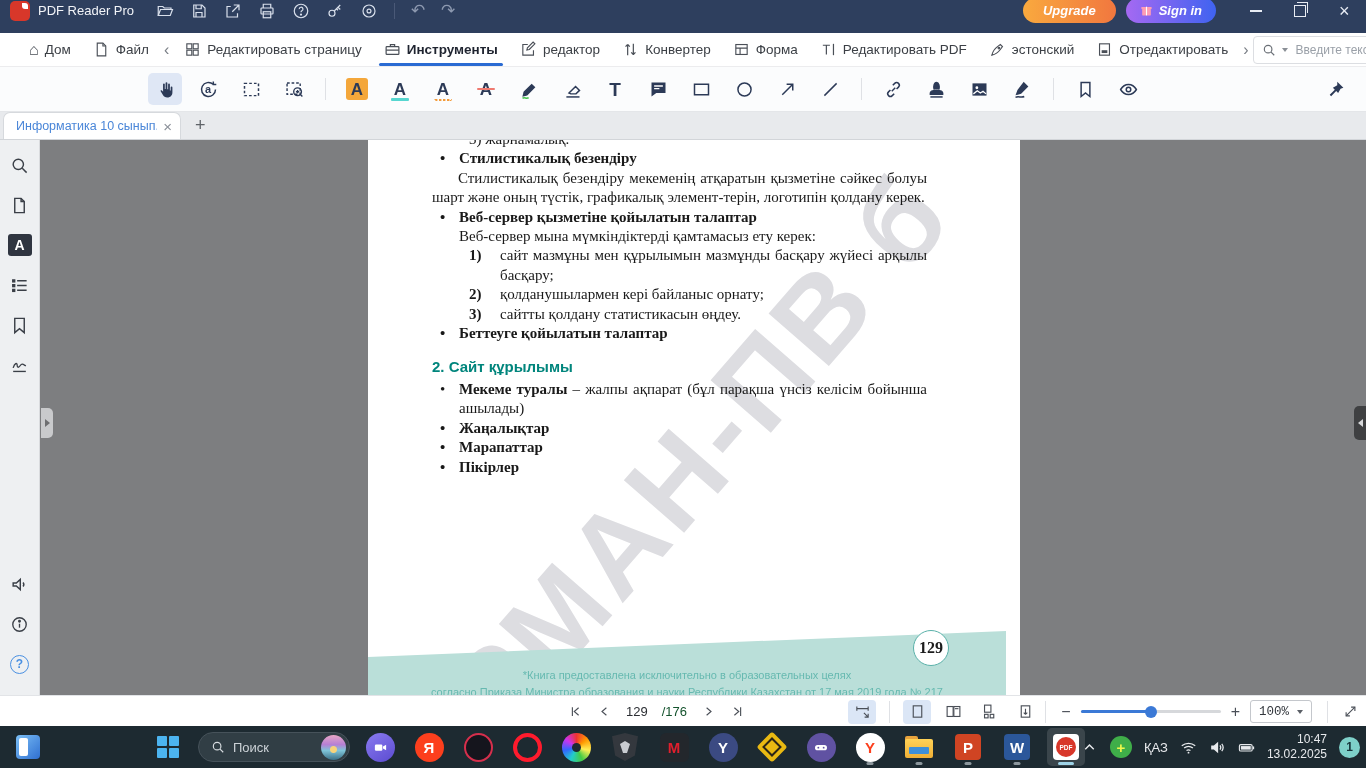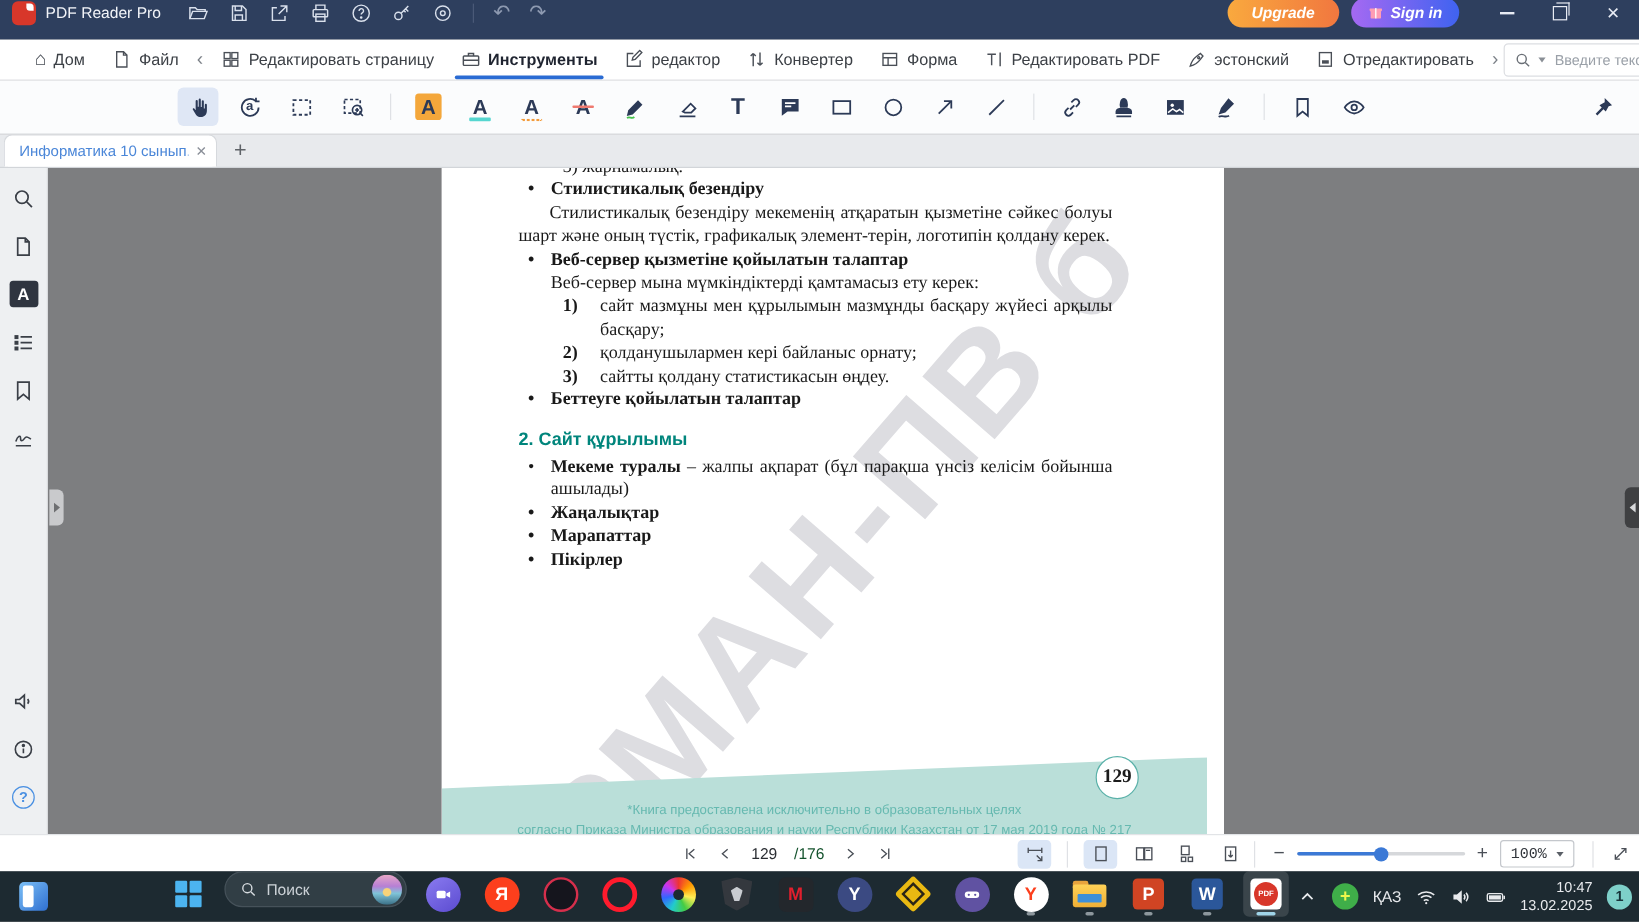--- a/index.html
+++ b/index.html
@@ -111,21 +111,21 @@
   .slider .fill{position:absolute;left:0;top:0;height:3px;width:48%;background:#3b79d6;border-radius:2px;}
   .slider .thumb{position:absolute;left:46%;top:-4.5px;width:12px;height:12px;border-radius:50%;background:#3b79d6;}
   .zbox{border:1px solid #c4c7cc;border-radius:3px;height:21px;display:flex;align-items:center;gap:8px;padding:0 8px;font-size:12.5px;color:#33373d;font-family:Liberation Mono, monospace;}
   .zbox .caret-dn{border-top-color:#5a5f66;}
   .pm{font-size:16px;color:#4a4f57;line-height:1;}
 
   
   .taskbar{position:absolute;top:726px;left:0;width:1366px;height:42px;background:#1d2a31;}
   .widgets{position:absolute;left:16px;top:9px;width:24px;height:24px;border-radius:4px;background:linear-gradient(135deg,#7cc0f7,#2f6fd0);position:absolute;}
   .widgets::after{content:"";position:absolute;left:3px;top:3px;width:9px;height:18px;background:#fff;border-radius:2px;}
-  .tk-center{position:absolute;left:138px;top:0;height:42px;display:flex;gap:11px;}
+  .tk-center{position:absolute;left:149px;top:0;height:42px;display:flex;align-items:center;gap:11px;}
   .slot{width:38px;height:38px;border-radius:5px;display:flex;align-items:center;justify-content:center;position:relative;}
   .slot.active{background:rgba(255,255,255,.13);}
   .run::after{content:"";position:absolute;bottom:1.5px;left:50%;transform:translateX(-50%);width:7px;height:3px;border-radius:2px;background:#8d979d;}
   .slot.active.run::after{width:16px;background:#9fd4e8;}
   .startlogo{display:grid;grid-template-columns:10px 10px;grid-template-rows:10px 10px;gap:2px;}
   .startlogo i{background:#4cb4f0;border-radius:1px;}
   .spill{width:152px;height:30px;border-radius:15px;background:#313e45;border:1px solid #46525a;display:flex;align-items:center;padding:0 3px 0 12px;box-sizing:border-box;gap:8px;}
   .spill svg{width:14px;height:14px;color:#d7dce0;}
   .spill .ph{font-size:13px;color:#ccd2d7;flex:1;}
   .sunset{width:25px;height:25px;border-radius:13px;background:radial-gradient(circle at 50% 58%,#f7d37a 0 3px,rgba(0,0,0,0) 4px),linear-gradient(180deg,#e8a7c6 0%,#b77fd4 38%,#7fc4d8 62%,#3a6f86 100%);}

